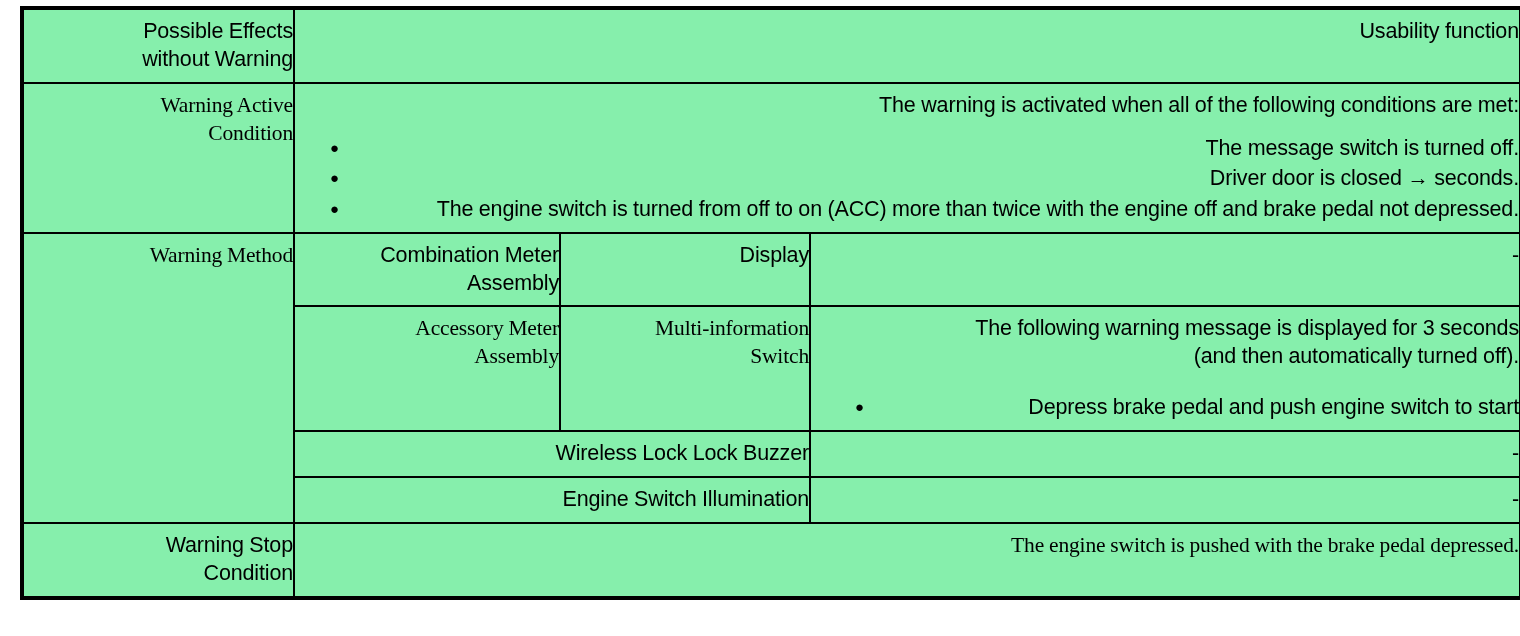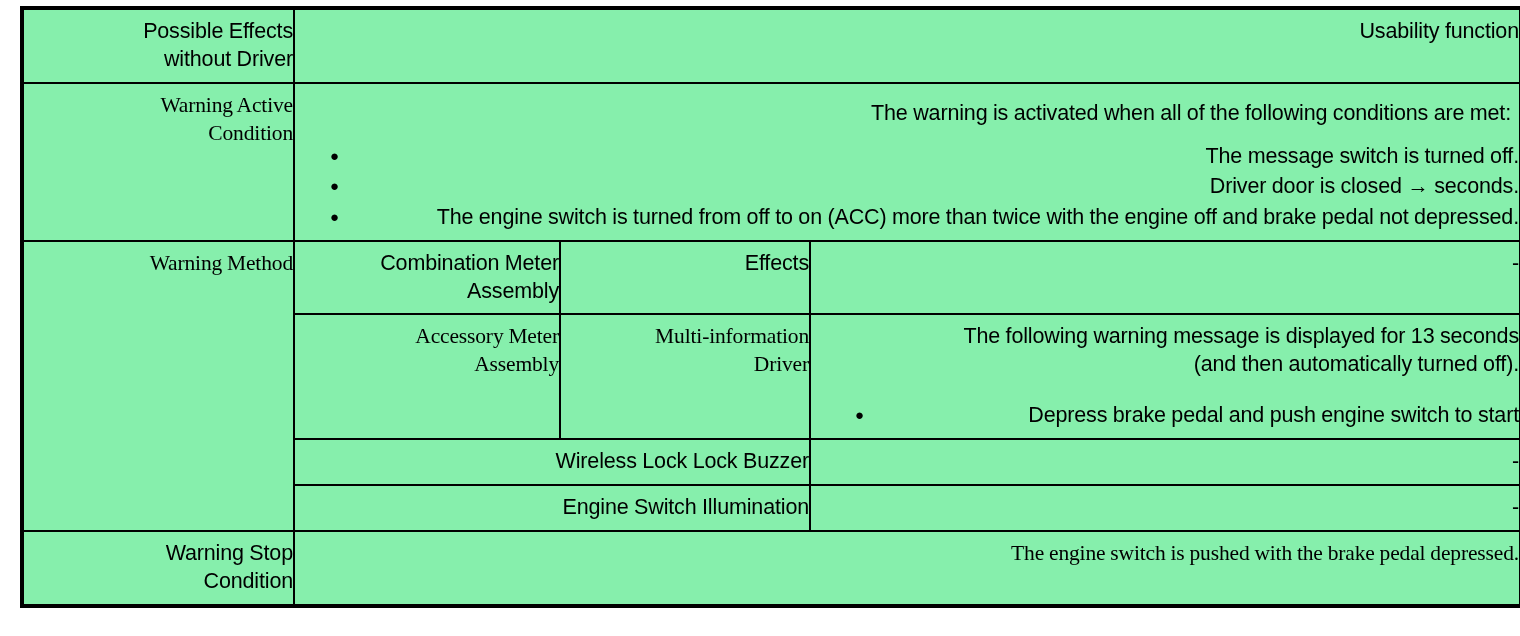--- a/index.html
+++ b/index.html
@@ -70,40 +70,40 @@
     position: absolute;
     left: 27px;
     top: 0;
     font-size: 15px;
     line-height: 1.9;
   }
   ul.bullets.msg { margin-top: 22px; }
   ul.bullets.msg li { padding-left: 63px; }
   ul.bullets.msg li .bul { left: 36px; }
 
-  .para { margin: 8px; }
+  .para { margin: 0; }
 </style>
 </head>
 <body>
 
 <div id="page">
 
   <table class="spec">
     <colgroup>
       <col class="c-label">
       <col class="c-dev">
       <col class="c-kind">
       <col class="c-detail">
     </colgroup>
     <tbody>
 
       <tr>
         <td class="label">
           <span class="txt">Possible Effects</span>
-          <span class="txt">without Driver</span>
+          <span class="txt">without Warning</span>
         </td>
         <td class="detail" colspan="3">
           <span class="txt">Usability function</span>
         </td>
       </tr>
 
       <tr>
         <td class="label vmid">
           <span class="txt">Warning Active</span>
           <span class="txt">Condition</span>
@@ -129,38 +129,38 @@
 
       <tr>
         <td class="label vmid" rowspan="4">
           <span class="txt">Warning Method</span>
         </td>
         <td>
           <span class="txt">Combination Meter</span>
           <span class="txt">Assembly</span>
         </td>
         <td>
-          <span class="txt">Effects</span>
+          <span class="txt">Display</span>
         </td>
         <td class="dash">
           <span class="txt">-</span>
         </td>
       </tr>
 
       <tr>
         <td class="vmid">
           <span class="txt">Accessory Meter</span>
           <span class="txt">Assembly</span>
         </td>
         <td class="vmid">
           <span class="txt">Multi-information</span>
-          <span class="txt">Driver</span>
+          <span class="txt">Switch</span>
         </td>
         <td class="detail">
-          <span class="txt">The following warning message is displayed for 13 seconds</span>
+          <span class="txt">The following warning message is displayed for 3 seconds</span>
           <span class="txt">(and then automatically turned off).</span>
           <ul class="bullets msg">
             <li>
               <span class="bul">●</span>
               <span>Depress brake pedal and push engine switch to start</span>
             </li>
           </ul>
         </td>
       </tr>
 

